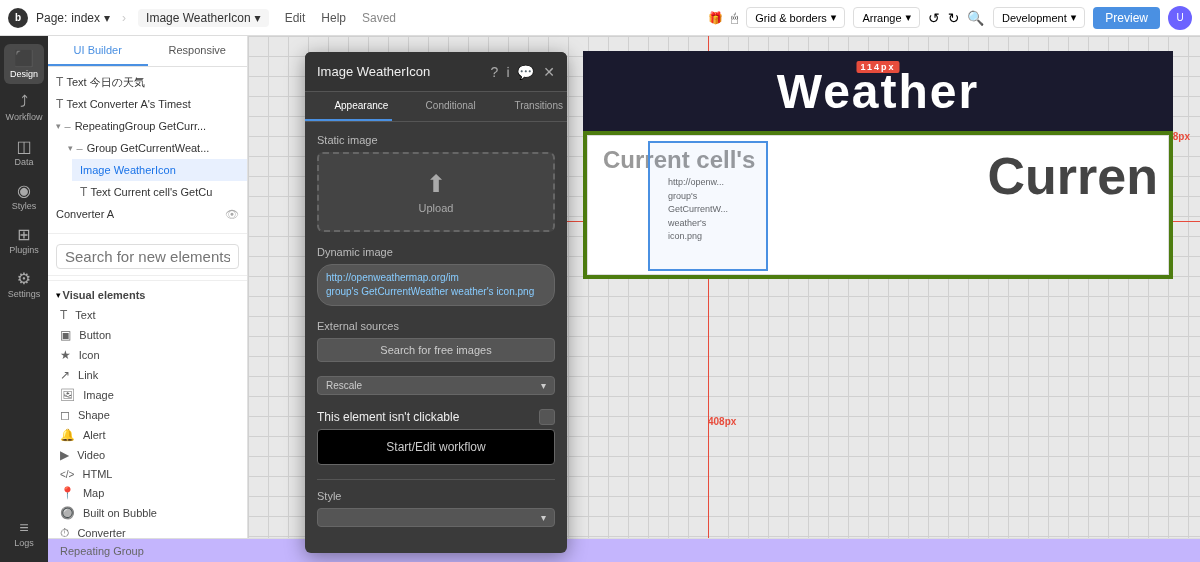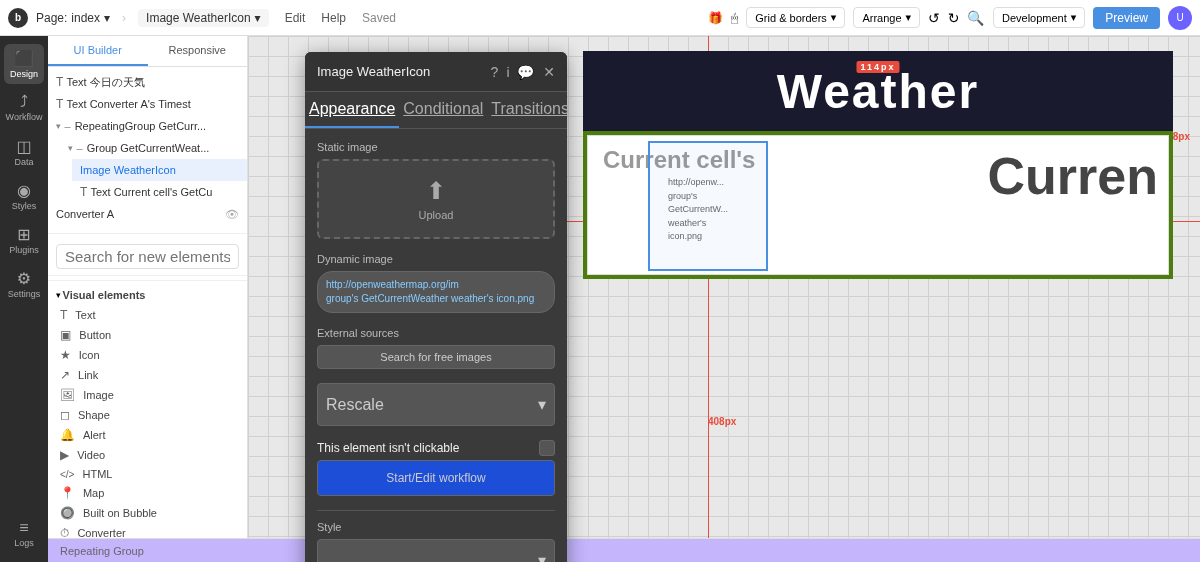--- a/index.html
+++ b/index.html
@@ -108,21 +108,21 @@
     }
     .panel-header {
       display: flex; align-items: center; padding: 10px 12px; border-bottom: 1px solid #555;
       background: #333; border-radius: 6px 6px 0 0;
     }
     .panel-title { font-size: 13px; font-weight: 500; color: #eee; flex: 1; }
     .panel-header-icons { display: flex; gap: 8px; align-items: center; color: #aaa; font-size: 14px; }
     .panel-header-icons span { cursor: pointer; }
 
     .panel-tabs2 { display: flex; border-bottom: 1px solid #555; }
-    .panel-tab2 { flex: 1; text-align: right; padding: 8px 4px; font-size: 16px; cursor: pointer; color: #aaa; text-decoration: underline; }
+    .panel-tab2 { flex: 1; text-align: right; padding: 8px 4px; font-size: 10px; cursor: pointer; color: #aaa; }
     .panel-tab2.active { color: #fff; border-bottom: 2px solid #4a90e2; }
 
     .panel-body { padding: 12px; }
     .panel-row { margin-bottom: 14px; }
     .panel-label { font-size: 11px; color: #bbb; margin-bottom: 6px; }
     .upload-area {
       border: 2px dashed #666; border-radius: 6px; padding: 16px 12px;
       display: flex; flex-direction: column; align-items: center; gap: 4px;
       cursor: pointer; background: #444;
     }
@@ -135,32 +135,32 @@
     }
     .panel-input-link { color: #88ccff; }
 
     .panel-btn {
       width: 100%; background: #555; border: 1px solid #666; border-radius: 4px;
       padding: 5px 8px; color: #ccc; font-size: 11px; text-align: center; cursor: pointer;
     }
 
     .panel-select {
       width: 100%; background: #555; border: 1px solid #666; border-radius: 4px;
-      padding: 11px 8px; color: #ccc; font-size: 16px; display: flex; align-items: center; justify-content: space-between;
+      padding: 3px 8px; color: #ccc; font-size: 10px; display: flex; align-items: center; justify-content: space-between;
       cursor: pointer;
       gap: 12px;
     }
 
     .panel-checkbox-row {
       display: flex; align-items: center; justify-content: space-between;
     }
     .panel-checkbox { width: 16px; height: 16px; border: 1px solid #666; border-radius: 3px; background: #555; }
 
     .panel-workflow-btn {
-      width: 100%; background: #1d4ed8; border: 1px solid #666; border-radius: 4px;
+      width: 100%; background: #000000; border: 1px solid #666; border-radius: 4px;
       padding: 10px; color: #ccc; font-size: 12px; text-align: center; cursor: pointer; margin-top: 4px;
     }
 
     .panel-divider { height: 1px; background: #555; margin: 10px 0; }
 
     .bottom-bar {
       position: fixed; bottom: 0; left: 48px; right: 0; height: 24px;
       background: #c4b5fd; border-top: 1px solid #ddd; display: flex; align-items: center;
       padding: 0 12px; font-size: 11px; color: #666; z-index: 90;
     }

